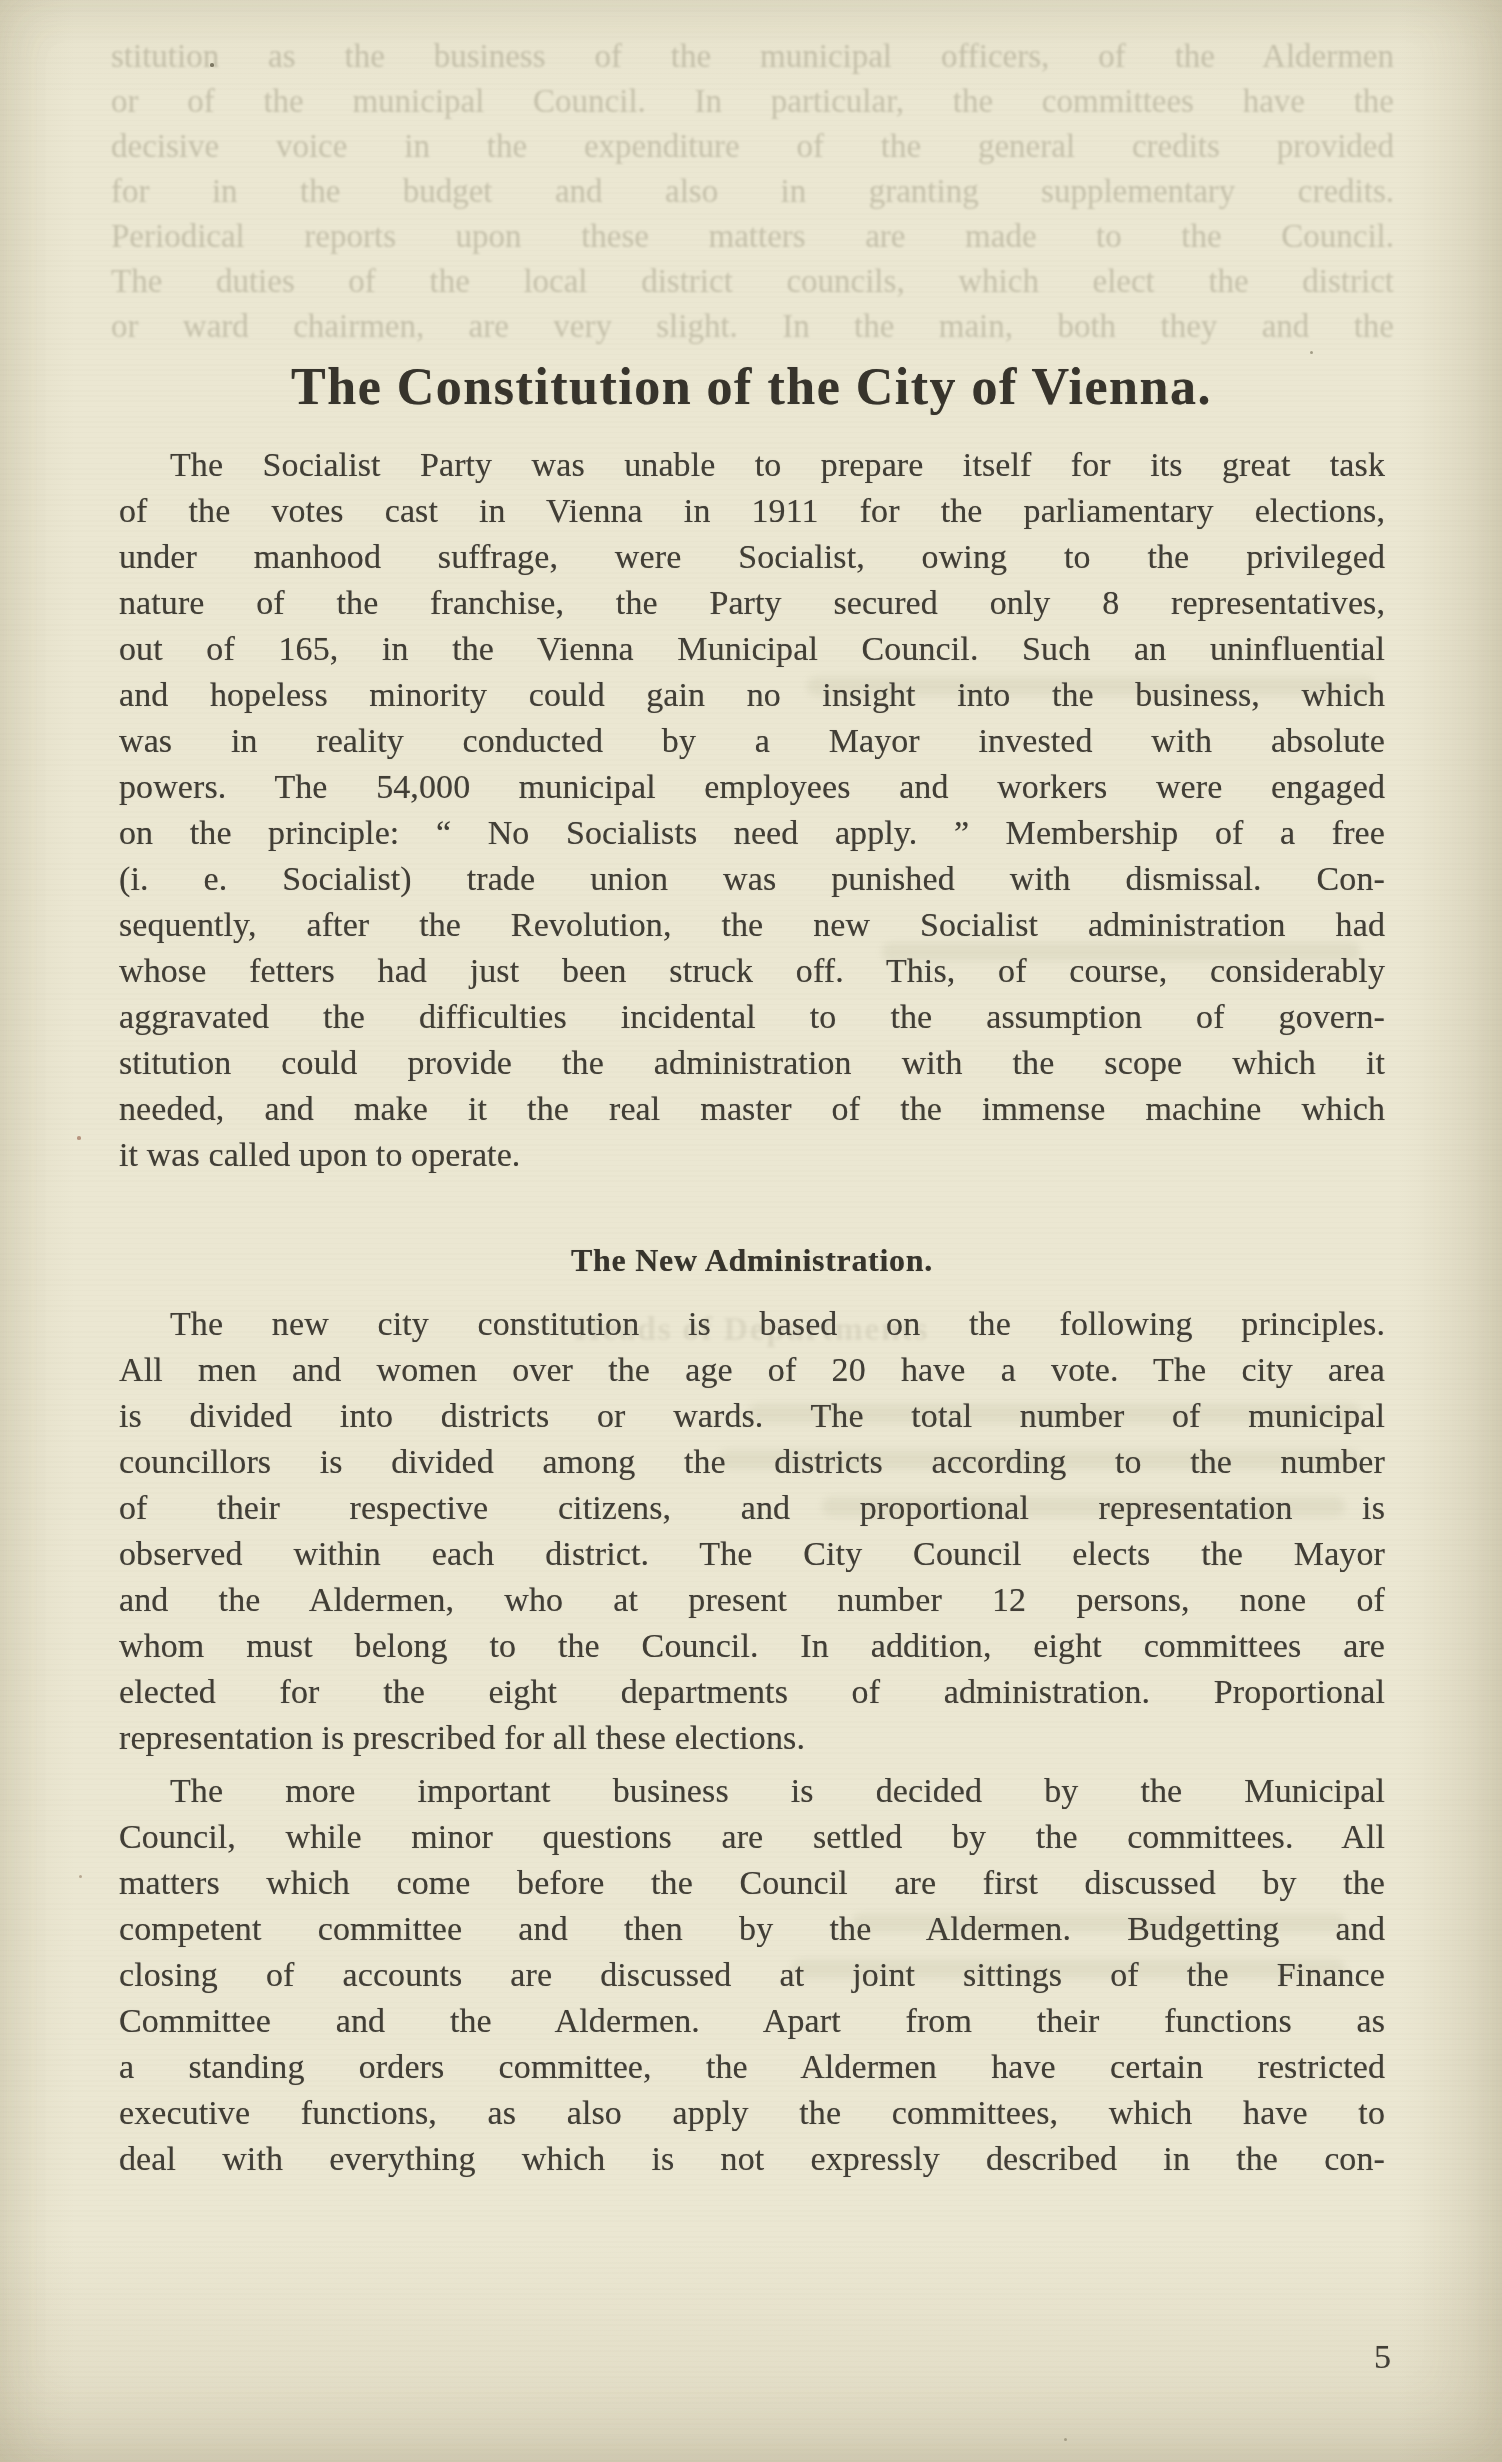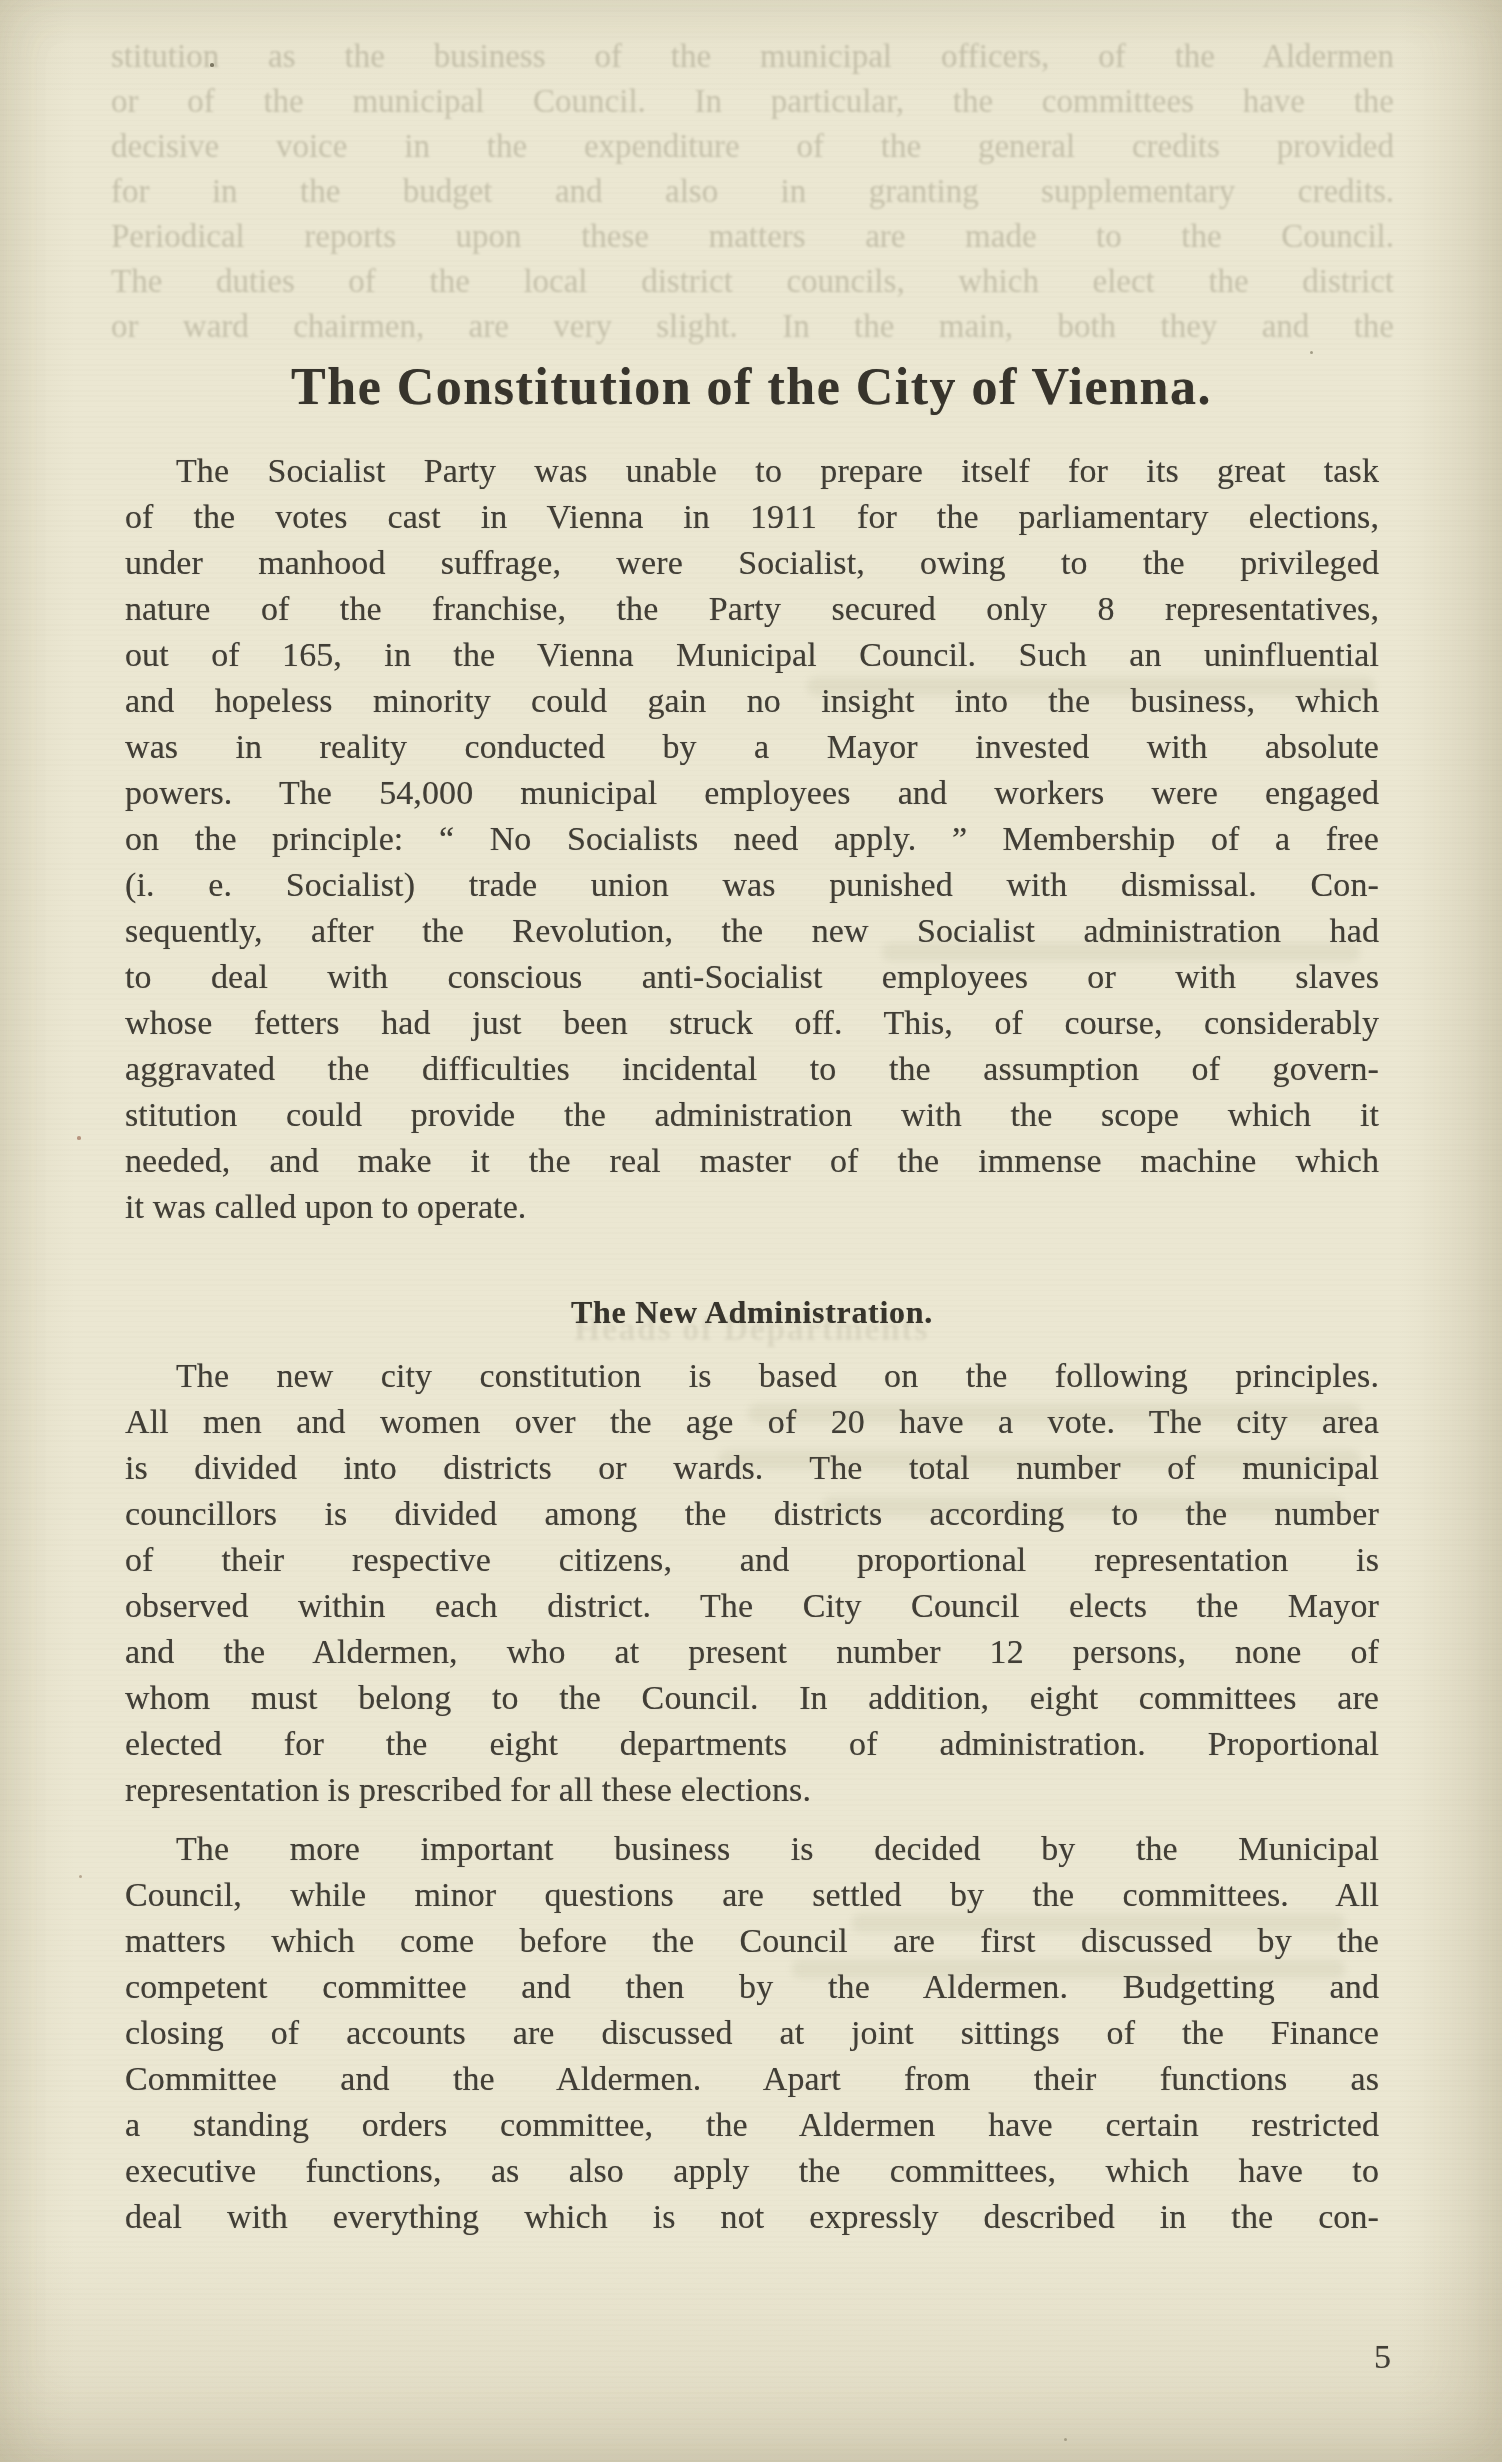--- a/index.html
+++ b/index.html
@@ -76,21 +76,21 @@
   }
 
   .bodytext {
     position: absolute;
     left: 112px; top: 435px; width: 1280px;
     color: #413e36;
     font-size: 34px; line-height: 46px;
     letter-spacing: 0.1px;
     text-shadow: 0 0 0.7px rgba(65,62,54,0.5);
   }
-  .para { margin: 13px; }
+  .para { margin: 7px; }
   .para .tline { text-align: justify; text-align-last: justify; text-justify: inter-word; }
   .para.indent-first .tline:first-child { text-indent: 51px; }
   .para.short-last .tline:last-child { text-align-last: left; }
 
   .heading {
     margin: 56px 0 15px 0;
     text-align: center;
     font-size: 32px; line-height: 52px; font-weight: bold;
     letter-spacing: 0.7px;
     color: #37342c;
@@ -143,21 +143,20 @@
         <div class="tline">of the votes cast in Vienna in 1911 for the parliamentary elections,</div>
         <div class="tline">under manhood suffrage, were Socialist, owing to the privileged</div>
         <div class="tline">nature of the franchise, the Party secured only 8 representatives,</div>
         <div class="tline">out of 165, in the Vienna Municipal Council. Such an uninfluential</div>
         <div class="tline">and hopeless minority could gain no insight into the business, which</div>
         <div class="tline">was in reality conducted by a Mayor invested with absolute</div>
         <div class="tline">powers. The 54,000 municipal employees and workers were engaged</div>
         <div class="tline">on the principle: “ No Socialists need apply. ” Membership of a free</div>
         <div class="tline">(i. e. Socialist) trade union was punished with dismissal. Con-</div>
         <div class="tline">sequently, after the Revolution, the new Socialist administration had</div>
-        <div class="tline">to deal with conscious anti-Socialist employees or with slaves</div>
         <div class="tline">whose fetters had just been struck off. This, of course, considerably</div>
         <div class="tline">aggravated the difficulties incidental to the assumption of govern-</div>
         <div class="tline">stitution could provide the administration with the scope which it</div>
         <div class="tline">needed, and make it the real master of the immense machine which</div>
         <div class="tline">it was called upon to operate.</div>
       </div>
 
     <h2 class="heading">The New Administration.</h2>
 
     <div class="para indent-first short-last">

